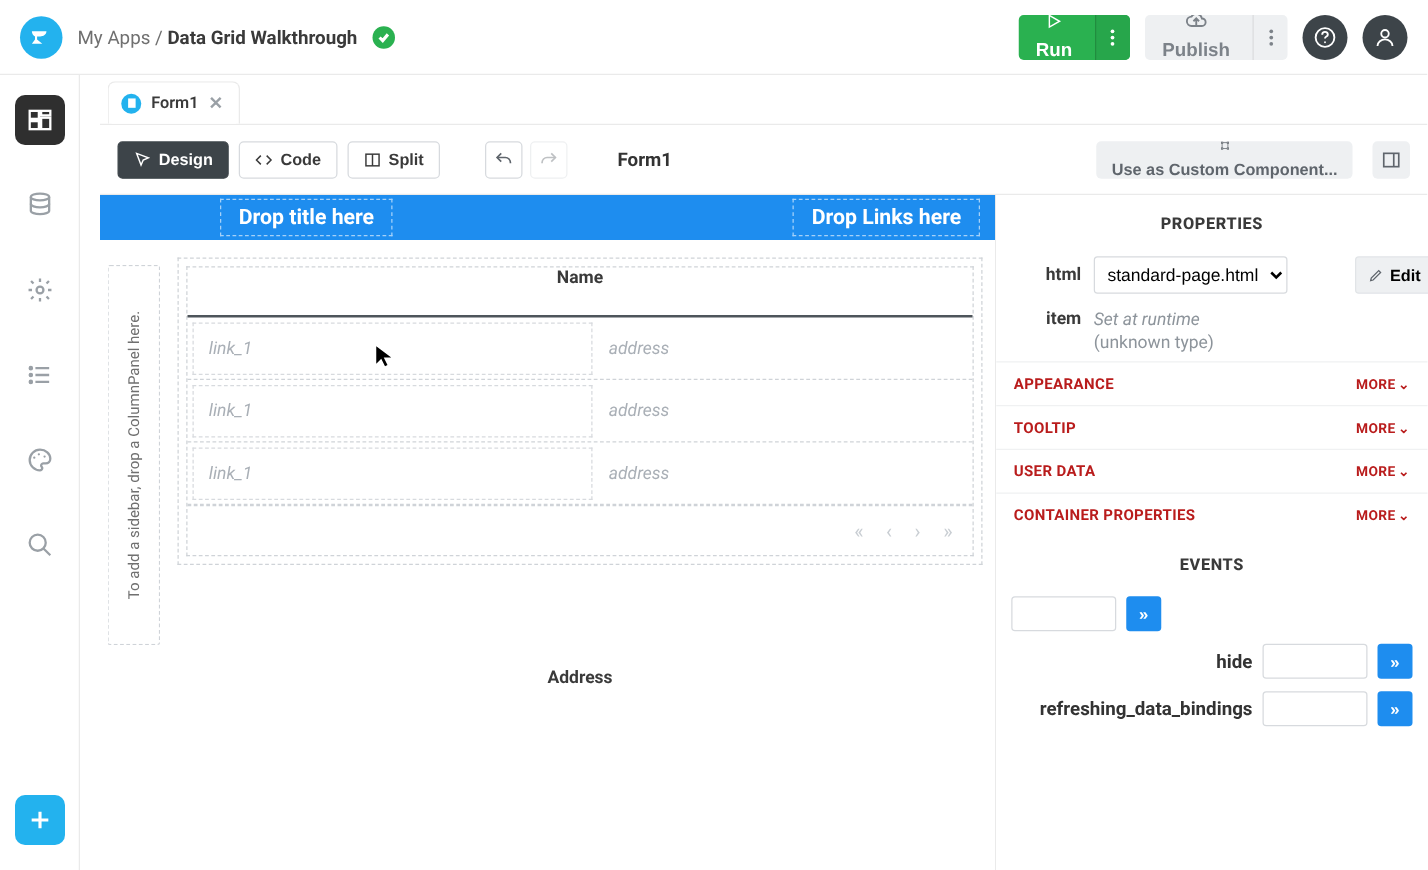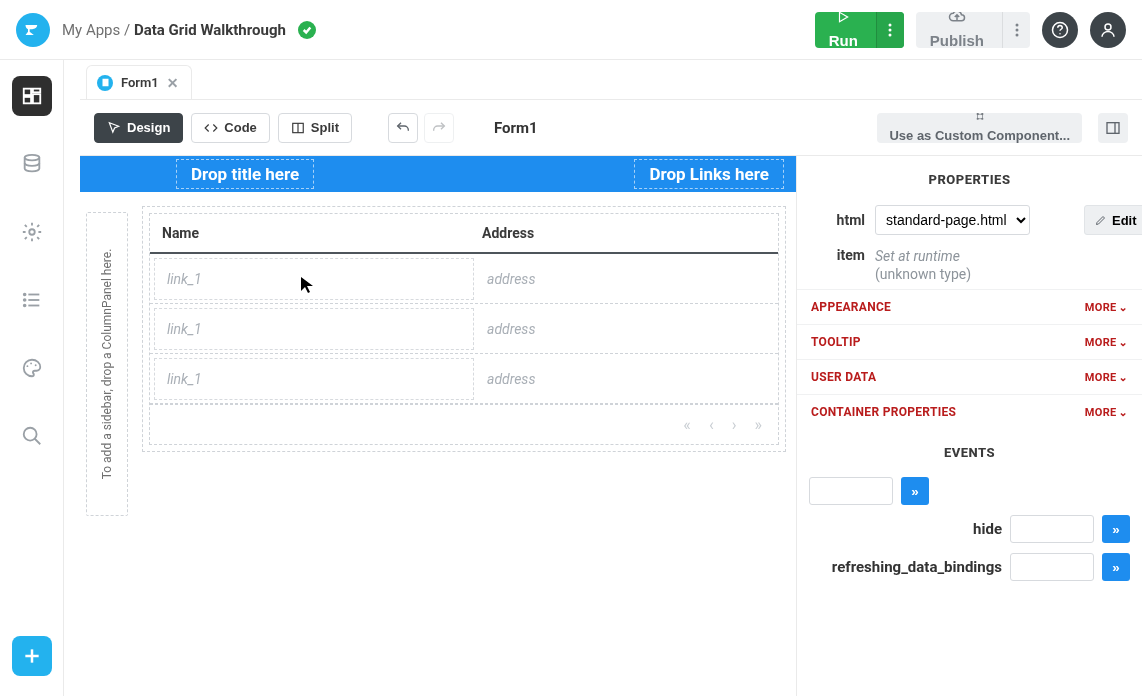--- a/index.html
+++ b/index.html
@@ -61,21 +61,21 @@
   .editor { flex: 1; display: flex; min-height: 0; }
   .canvas-wrap { flex: 1; position: relative; overflow: hidden; background: #fff; }
   .hero { position: absolute; left: 0; top: 0; right: 0; height: 36px; background: #1e8def; display: flex; align-items: center; }
   .hero-title { margin-left: 96px; padding: 4px 14px; border: 1px dashed rgba(255,255,255,0.6); color: #fff; font-weight: 700; font-size: 17px; }
   .hero-links { margin-left: auto; margin-right: 12px; padding: 4px 14px; border: 1px dashed rgba(255,255,255,0.6); color: #fff; font-weight: 700; font-size: 17px; }
   .sidebar-drop { position: absolute; left: 6px; top: 56px; width: 42px; height: 304px; border: 1px dashed #cfd3d8; border-radius: 2px; display: flex; align-items: center; justify-content: center; }
   .sidebar-drop span { transform: rotate(-90deg); white-space: nowrap; font-size: 12px; color: #707070; }
 
   .grid-outer { position: absolute; left: 62px; top: 50px; right: 10px; border: 1px dashed #cfd3d8; padding: 6px; }
   .grid-inner { border: 1px dashed #cfd3d8; }
-  .grid-head { display: flex; height: 40px; align-items: center; border-bottom: 2px solid #4e555b; }
+  .grid-head { display: flex; height: 40px; align-items: center; border-bottom: 2px solid #4e555b; flex-direction: column; }
   .grid-head .col { padding: 0 12px; font-weight: 700; font-size: 14px; color: #3a3a3a; }
   .col-name { flex: 0 0 320px; }
   .col-addr { flex: 1; }
   .grid-row { display: flex; height: 50px; align-items: center; border-bottom: 1px dashed #cfd3d8; }
   .grid-row:last-of-type { border-bottom: none; }
   .grid-row .cell { padding: 0 12px; font-style: italic; color: #a9afb6; font-size: 14px; }
   .cell-name { flex: 0 0 320px; border: 1px dashed #d7dade; margin: 4px 1px 4px 4px; height: 42px; display: flex; align-items: center; }
   .cell-addr { flex: 1; }
   .pager { height: 40px; display: flex; align-items: center; justify-content: flex-end; gap: 18px; padding-right: 16px; border-top: 1px dashed #cfd3d8; }
   .pager span { color: #c9ced3; cursor: pointer; font-size: 16px; }

